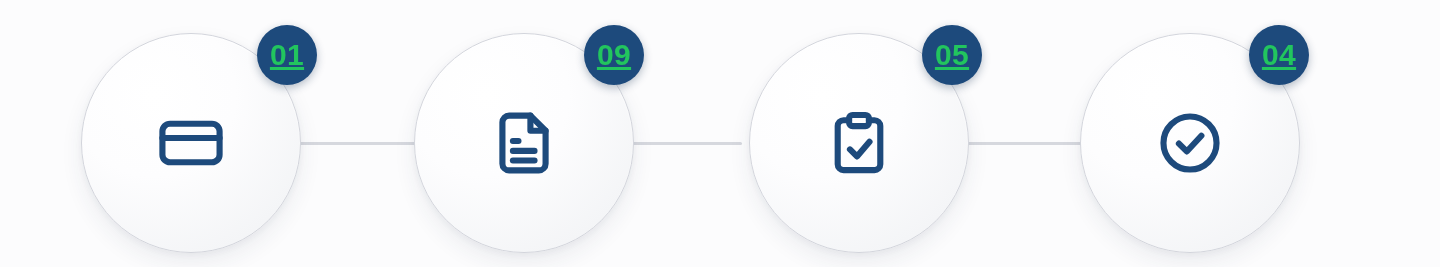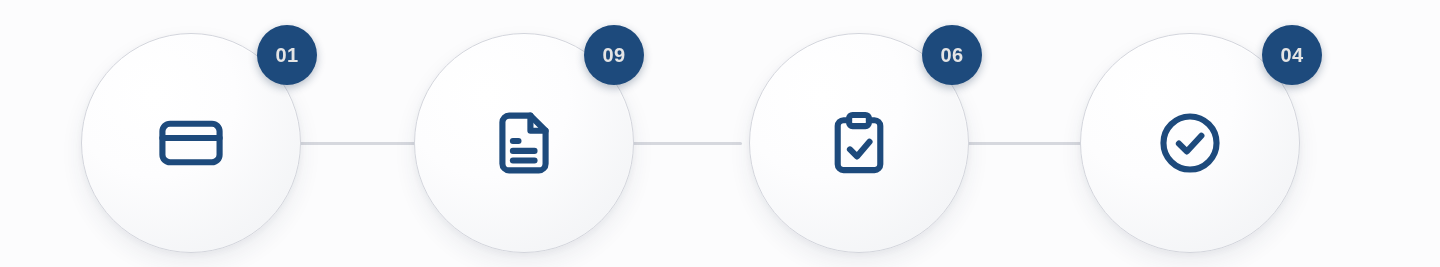--- a/index.html
+++ b/index.html
@@ -84,36 +84,37 @@
     display: block;
   }
 
   
   .badge {
     position: absolute;
     width: 60px;
     height: 60px;
     border-radius: 50%;
     background: #1d4a7c;
-    color: #e5e5e5;
+    color: #22c55e;
     display: flex;
     align-items: center;
     justify-content: center;
-    font-size: 20px;
+    font-size: 30px;
     font-weight: bold;
     letter-spacing: 0.4px;
     line-height: 1;
     z-index: 6;
     box-shadow: 0 3px 9px rgba(20, 45, 80, 0.3);
     user-select: none;
+    text-decoration: underline;
   }
   .step.s1 .badge { left: 178px; top: -6px; }
   .step.s2 .badge { left: 172px; top: -6px; }
   .step.s3 .badge { left: 175px; top: -6px; }
-  .step.s4 .badge { left: 184px; top: -6px; text-align: right; }
+  .step.s4 .badge { left: 171px; top: -6px; text-align: right; }
 </style>
 </head>
 <body>
 
 <div id="stepper">
 
   <div class="connector c1"></div>
   <div class="connector c2"></div>
   <div class="connector c3"></div>
 
@@ -147,21 +148,21 @@
   <div class="step s3">
     <div class="disc">
       <span class="icon-wrap">
         <svg viewBox="0 0 24 24" fill="none" stroke="#1d4a7c" stroke-width="2.1" stroke-linecap="round" stroke-linejoin="round" aria-hidden="true">
           <path d="M15.4 4.2h1.9a2 2 0 0 1 2 2v13.1a2 2 0 0 1-2 2H6.7a2 2 0 0 1-2-2V6.2a2 2 0 0 1 2-2h1.9"></path>
           <rect x="8.6" y="2.4" width="6.8" height="3.8" rx="1.2"></rect>
           <polyline points="8.9 14.2 11.3 16.6 15.6 11.6"></polyline>
         </svg>
       </span>
     </div>
-    <div class="badge">06</div>
+    <div class="badge">05</div>
   </div>
 
   <div class="step s4">
     <div class="disc">
       <span class="icon-wrap">
         <svg viewBox="0 0 24 24" fill="none" stroke="#1d4a7c" stroke-width="2.1" stroke-linecap="round" stroke-linejoin="round" aria-hidden="true">
           <circle cx="12" cy="12" r="9.1"></circle>
           <polyline points="8.2 12.2 10.9 14.9 15.9 9.5"></polyline>
         </svg>
       </span>

